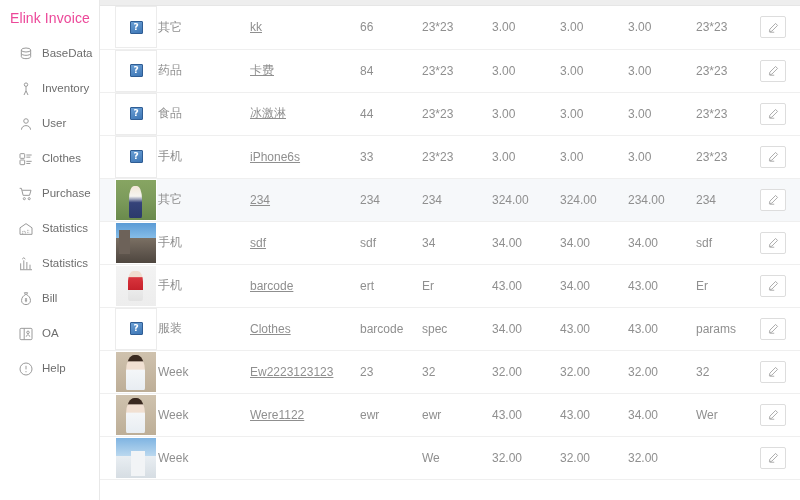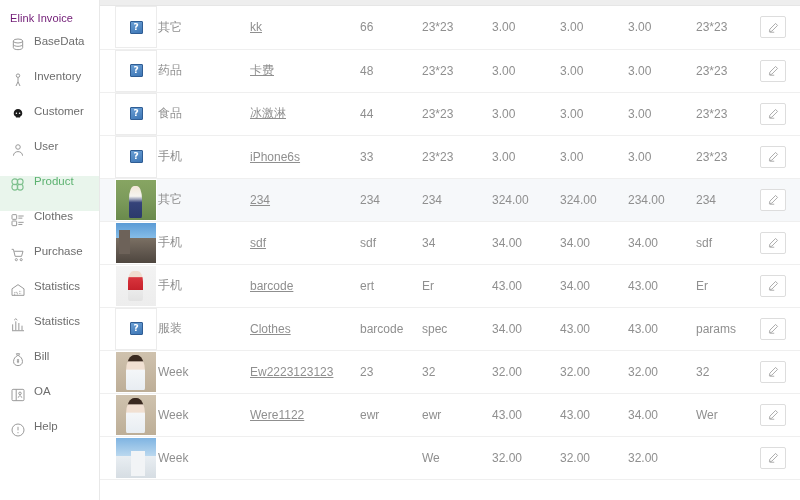--- a/index.html
+++ b/index.html
@@ -34,45 +34,46 @@
     overflow: hidden;
     position: relative;
     z-index: 3;
   }
 
   .brand {
     height: 36px;
     display: flex;
     align-items: center;
     padding-left: 10px;
-    color: #701a75;
-    font-size: 11px;
+    color: #ec4899;
+    font-size: 14px;
     letter-spacing: 0.1px;
     white-space: nowrap;
     flex: 0 0 auto;
   }
 
   .nav {
     flex: 1 1 auto;
     display: flex;
     flex-direction: column;
   }
 
   .nav-item {
     height: 35px;
     flex: 0 0 35px;
     display: flex;
-    align-items: flex-start;
+    align-items: center;
     padding-left: 9px;
     box-sizing: border-box;
     color: #6d6d6d;
     font-size: 11.5px;
     white-space: nowrap;
     cursor: pointer;
     background: transparent;
+    margin-left: 8px;
   }
   .nav-item.active {
     background: #e9f5ec;
     color: #5cb270;
   }
   .nav-item .nav-ico {
     width: 17px;
     height: 17px;
     margin-right: 8px;
     flex: 0 0 17px;
@@ -273,47 +274,26 @@
             <svg width="16" height="16" viewBox="0 0 24 24" fill="none" stroke="currentColor" stroke-width="1.5">
               <circle cx="12" cy="5.5" r="2.6"></circle>
               <path d="M12 8.1v6.5"></path>
               <path d="M9 21l3-6.4 3 6.4"></path>
             </svg>
           </span>
           <span class="nav-label">Inventory</span>
         </div>
         <div class="nav-item">
           <span class="nav-ico">
-            <svg width="16" height="16" viewBox="0 0 24 24">
-              <path d="M12 3c-3.6 0-6.4 2.7-6.4 6.2 0 2 .9 3.5 2 4.4.7.6 1.3 1 1.3 1.6v.6h6.2v-.6c0-.6.6-1 1.3-1.6 1.1-.9 2-2.4 2-4.4C18.4 5.7 15.6 3 12 3z" fill="#1c1c1c"></path>
-              <circle cx="9.6" cy="9.4" r="1.15" fill="#fff"></circle>
-              <circle cx="14.4" cy="9.4" r="1.15" fill="#fff"></circle>
-            </svg>
-          </span>
-          <span class="nav-label">Customer</span>
-        </div>
-        <div class="nav-item">
-          <span class="nav-ico">
             <svg width="16" height="16" viewBox="0 0 24 24" fill="none" stroke="currentColor" stroke-width="1.5">
               <circle cx="12" cy="7.5" r="3.4"></circle>
               <path d="M5.2 20.5c0-3.6 3-6.1 6.8-6.1s6.8 2.5 6.8 6.1"></path>
             </svg>
           </span>
           <span class="nav-label">User</span>
-        </div>
-        <div class="nav-item active">
-          <span class="nav-ico">
-            <svg width="17" height="17" viewBox="0 0 24 24" fill="none" stroke="currentColor" stroke-width="1.6">
-              <circle cx="8.2" cy="8.2" r="4.1"></circle>
-              <circle cx="15.8" cy="8.2" r="4.1"></circle>
-              <circle cx="8.2" cy="15.8" r="4.1"></circle>
-              <circle cx="15.8" cy="15.8" r="4.1"></circle>
-            </svg>
-          </span>
-          <span class="nav-label">Product</span>
         </div>
         <div class="nav-item">
           <span class="nav-ico">
             <svg width="16" height="16" viewBox="0 0 24 24" fill="none" stroke="currentColor" stroke-width="1.5">
               <rect x="3" y="4" width="7" height="7" rx="1"></rect>
               <rect x="3" y="13.5" width="7" height="7" rx="1"></rect>
               <path d="M12.5 6h8M12.5 9.2h6M12.5 15.5h8M12.5 18.7h6"></path>
             </svg>
           </span>
           <span class="nav-label">Clothes</span>
@@ -425,21 +405,21 @@
               </td>
             </tr>
             <tr class="">
               <td class="c-img">
                 <div class="thumb-box">
                   <div class="broken-img">?</div>
                 </div>
               </td>
               <td class="c-cat">药品</td>
               <td class="c-name">卡费</td>
-              <td class="c-bar">48</td>
+              <td class="c-bar">84</td>
               <td class="c-spec">23*23</td>
               <td class="c-p1">3.00</td>
               <td class="c-p2">3.00</td>
               <td class="c-p3">3.00</td>
               <td class="c-par">23*23</td>
               <td class="c-act">
                 <div class="edit-btn">
                   <span>
                     <svg width="11" height="11" viewBox="0 0 24 24" fill="none" stroke="currentColor" stroke-width="1.8">
                       <path d="M16.5 3.2l4.3 4.3L8.4 19.9l-5.4 1.1 1.1-5.4z"></path>

